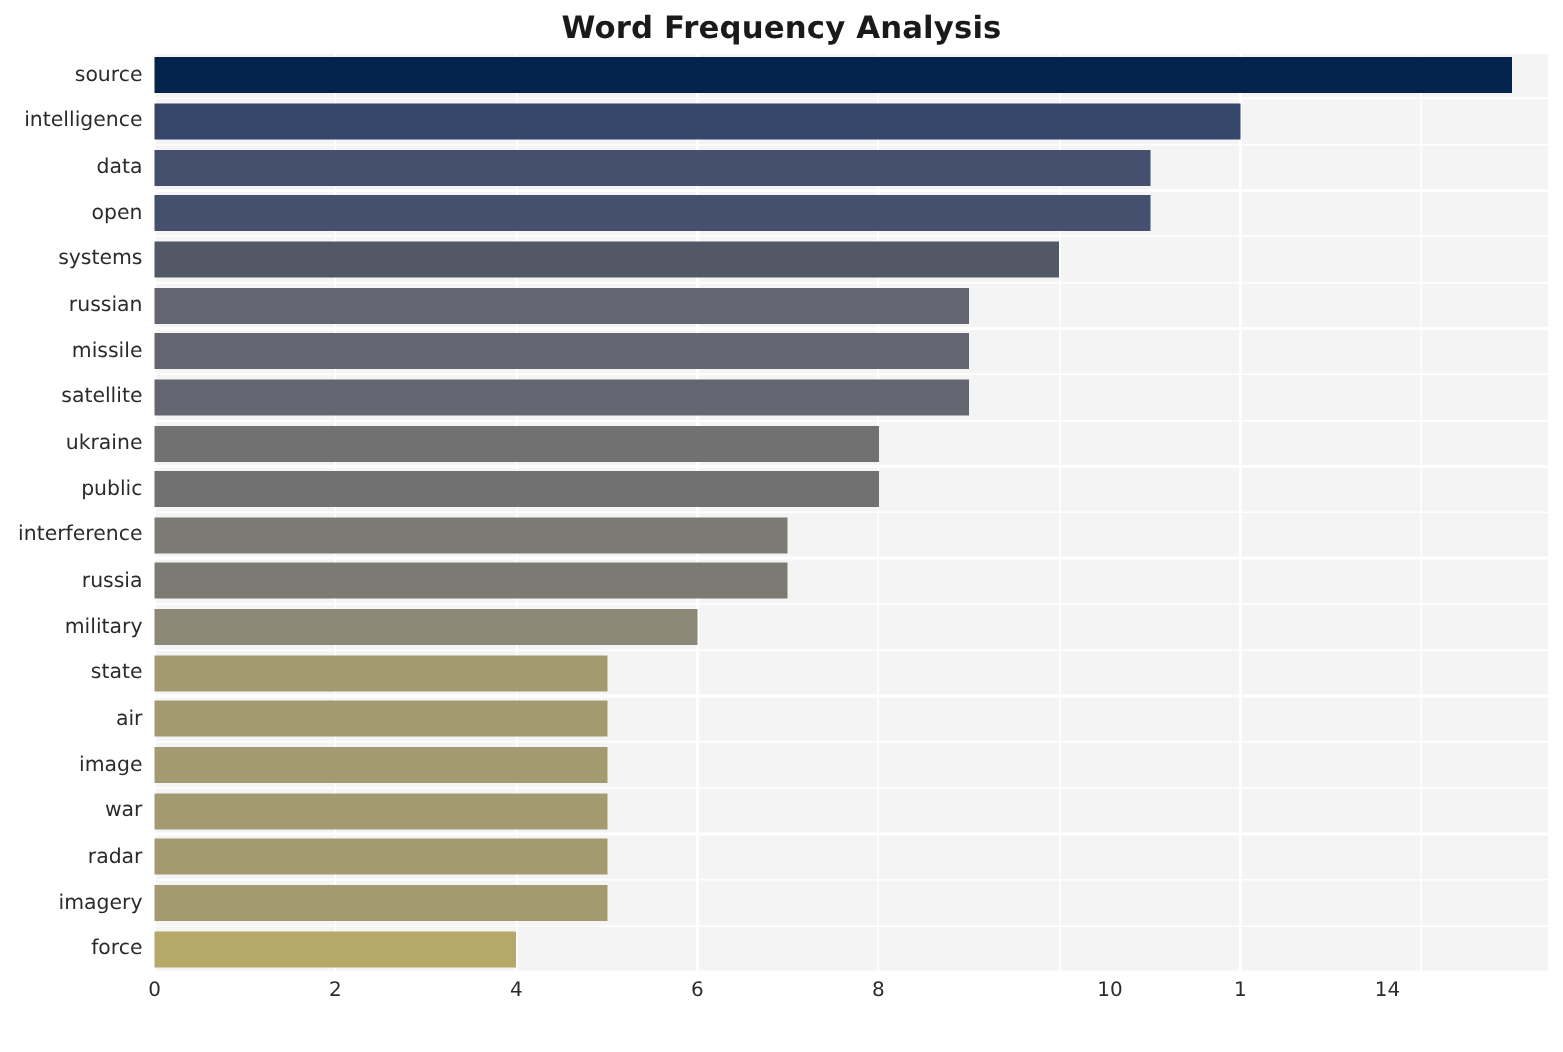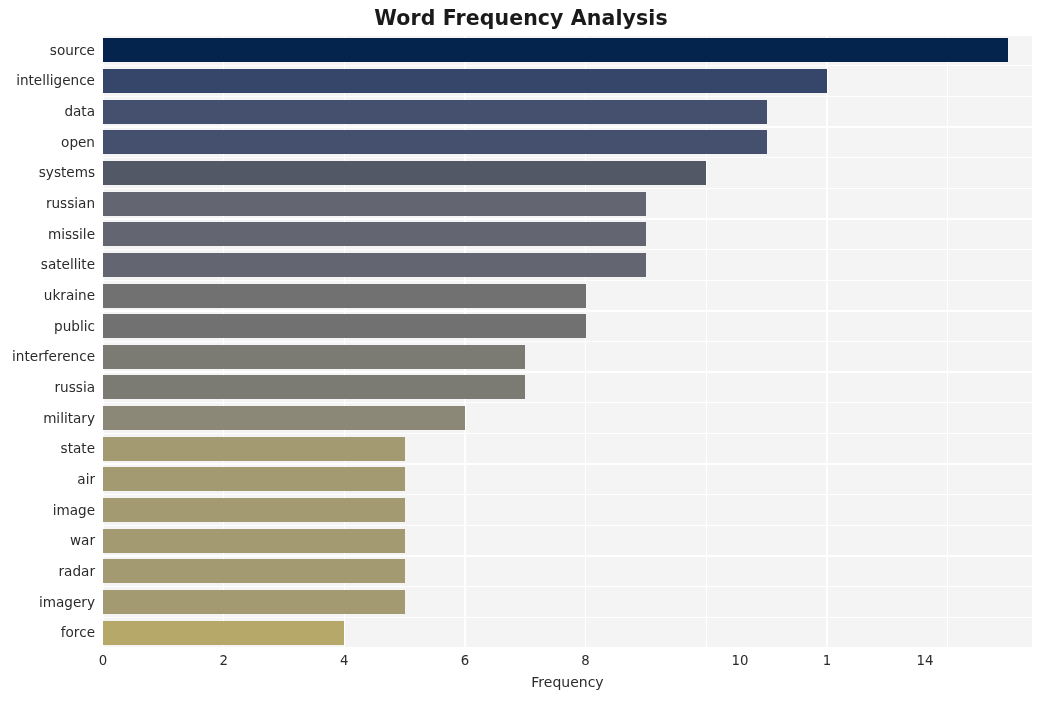--- a/index.html
+++ b/index.html
@@ -183,15 +183,14 @@
       <div class="xtick-label" style="left: 103px;">0</div>
       <div class="xtick-label" style="left: 223.649px;">2</div>
       <div class="xtick-label" style="left: 344.299px;">4</div>
       <div class="xtick-label" style="left: 464.948px;">6</div>
       <div class="xtick-label" style="left: 585.597px;">8</div>
       <div class="xtick-label" style="left: 740px;">10</div>
       <div class="xtick-label" style="left: 826.896px;">1</div>
       <div class="xtick-label" style="left: 925px;">14</div>
     </div>
 
-  <div id="xaxis-label">Frequency</div>
 
 </div>
 
 </body></html>

